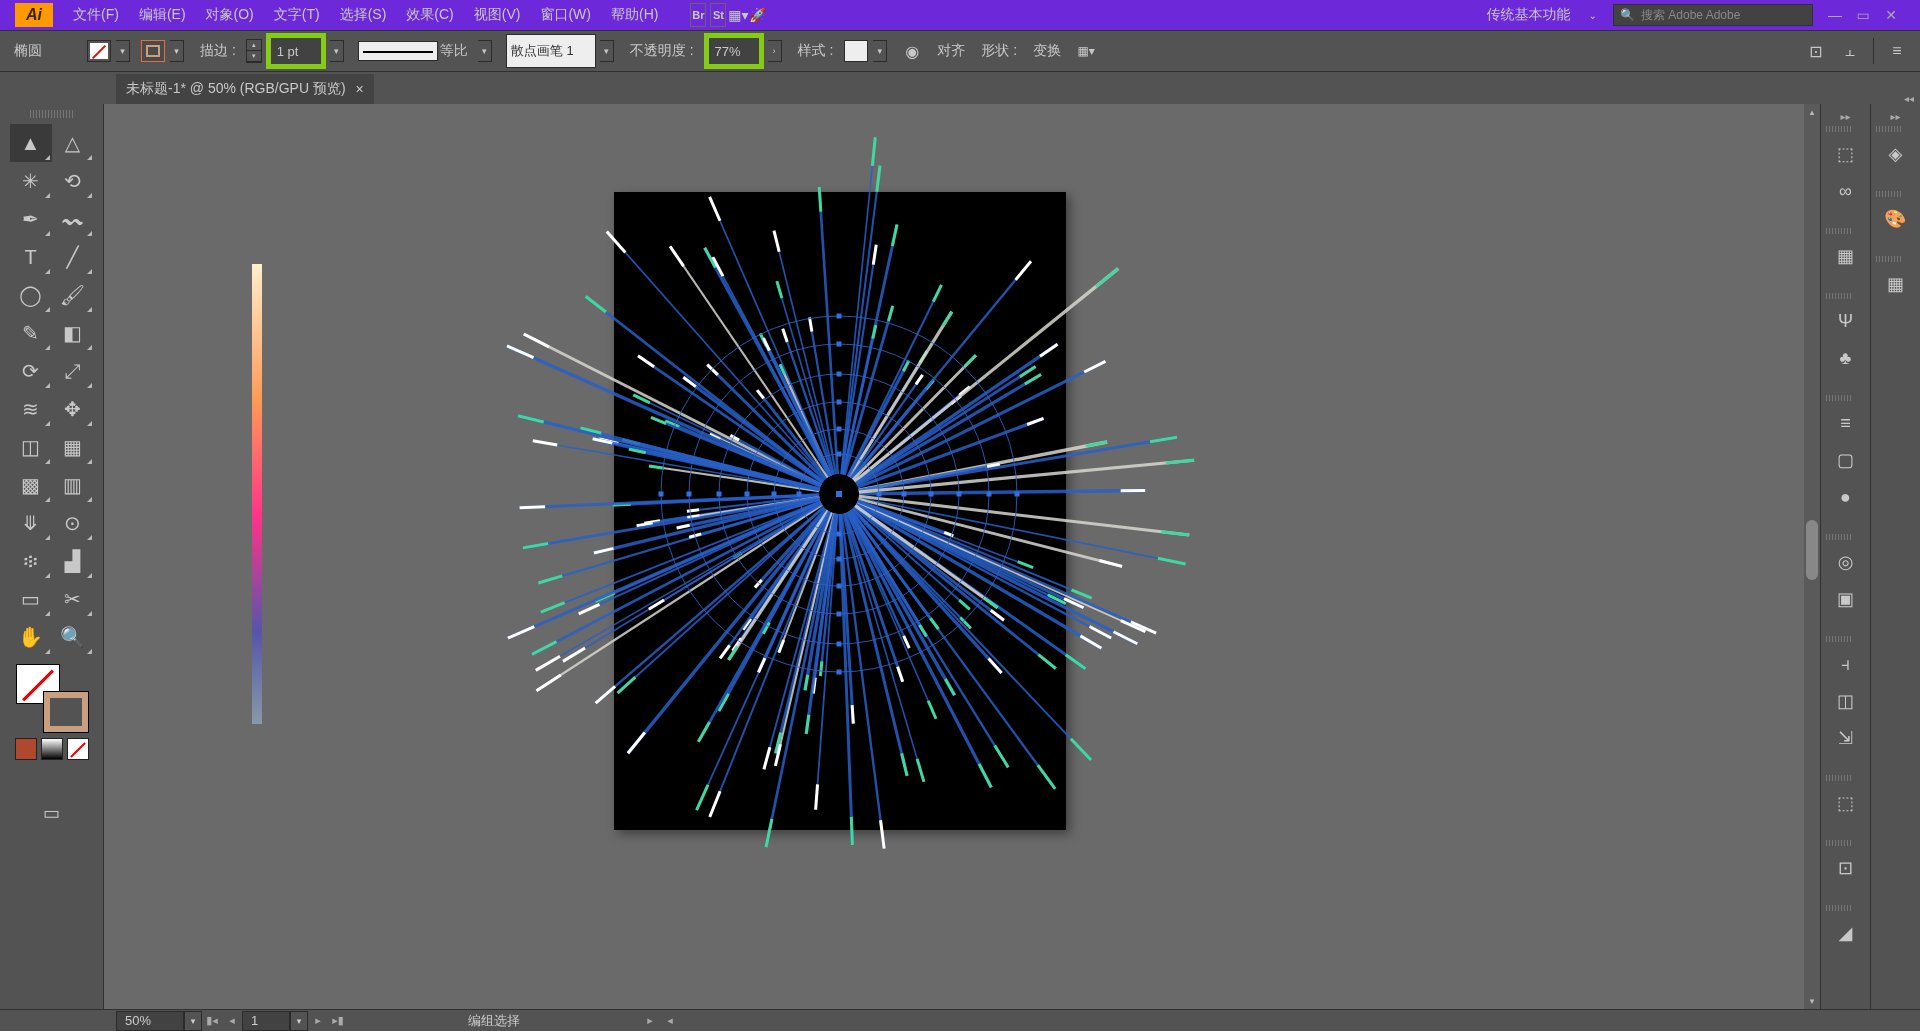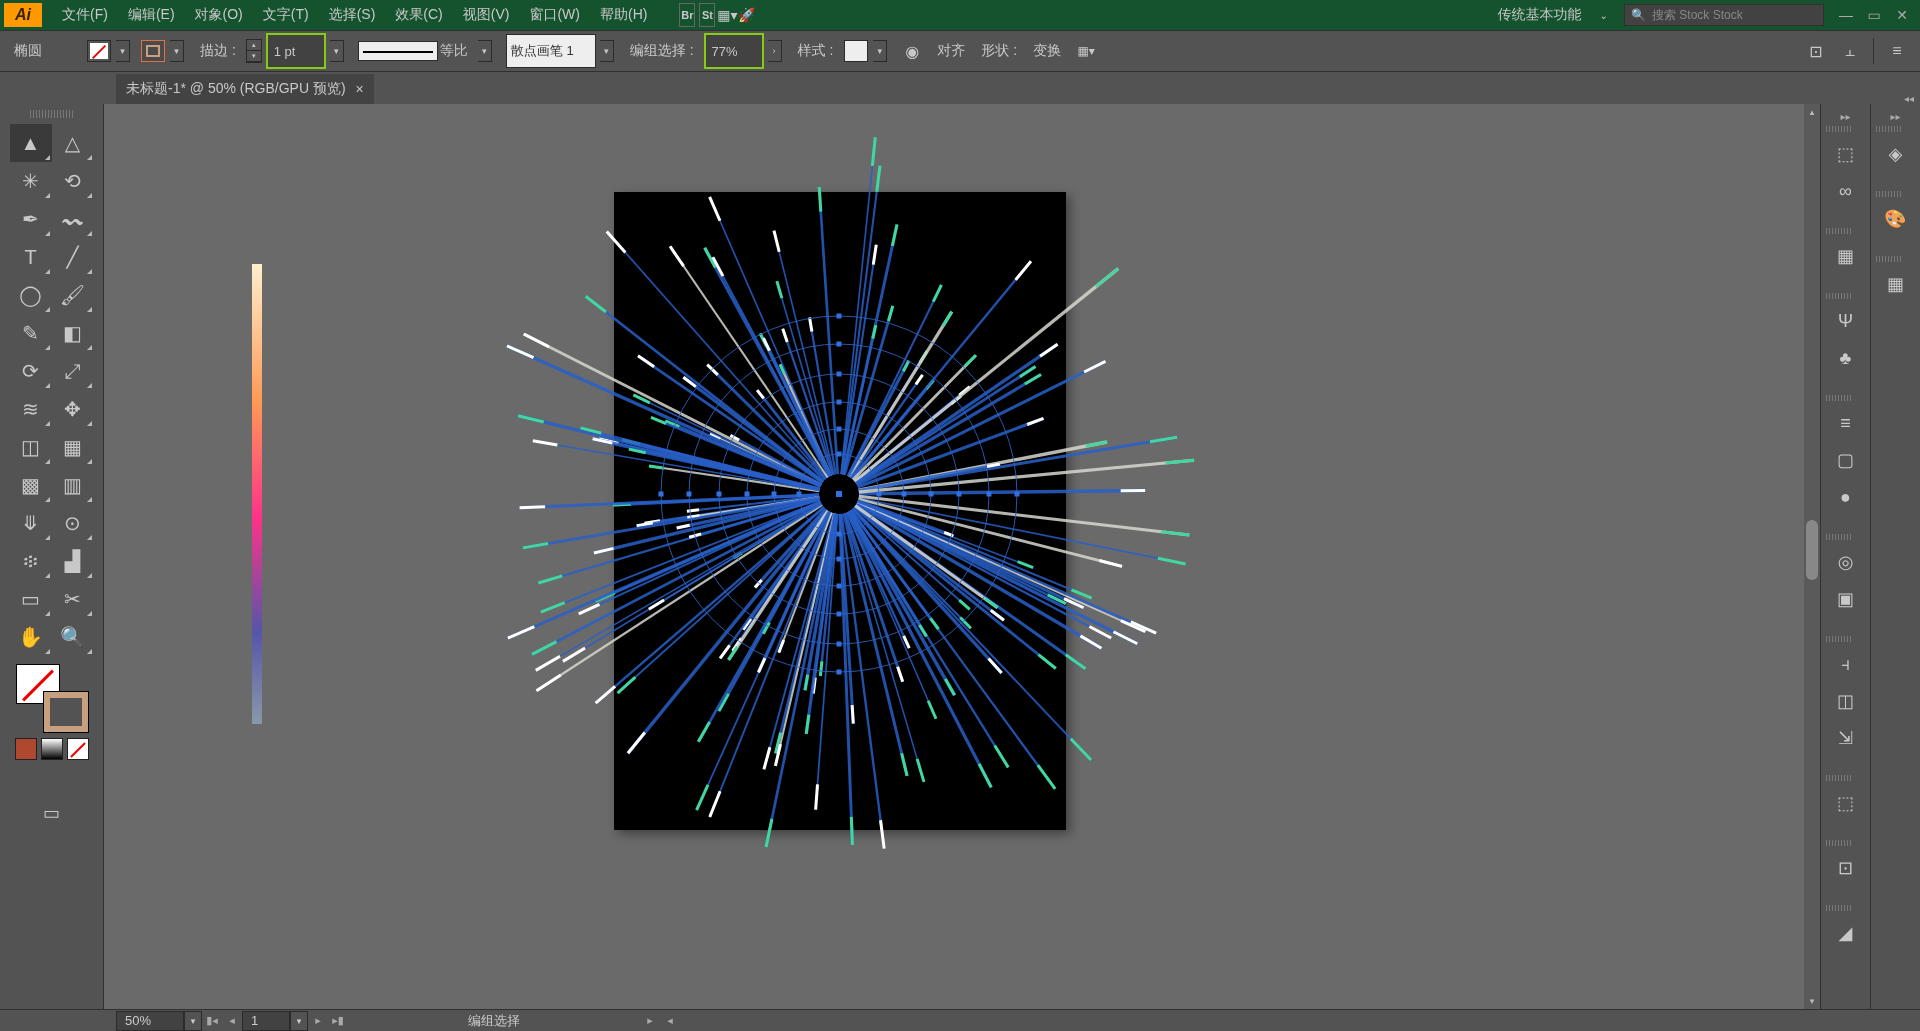--- a/index.html
+++ b/index.html
@@ -8,24 +8,24 @@
   background: #535353;
   font-family: "Microsoft YaHei", sans-serif;
   font-size: 12px;
   color: #c8c8c8;
   overflow: hidden;
   position: relative;
 }
 
 .menubar {
   height: 30px;
-  background: #14532d;
-  display: flex;
-  align-items: center;
-  padding: 0 4px;
+  background: #6d28d9;
+  display: flex;
+  align-items: center;
+  padding: 0 15px;
 }
 .app-logo {
   width: 38px; height: 24px;
   background: #ff9900;
   color: #3a2200;
   font-weight: bold;
   font-size: 16px;
   display: flex;
   align-items: center;
   justify-content: center;
@@ -117,21 +117,21 @@
   align-items: center;
   justify-content: center;
   border: 1px solid #2b2b2b;
   border-left: none;
   font-size: 9px;
   margin-right: 6px;
 }
 .ctrl-field {
   height: 36px;
   background: #424242;
-  border: 2px solid #84cc16;
+  border: 5px solid #84cc16;
   display: flex;
   align-items: center;
   padding: 7px 6px;
   font-size: 13px;
 }
 .stepper {
   width: 16px; height: 24px;
   display: flex;
   flex-direction: column;
   border: 1px solid #2b2b2b;
@@ -412,21 +412,21 @@
   <div class="menu-icon" style="border:1px solid #666;font-size:11px;font-weight:bold">St</div>
   <div class="menu-icon">▦▾</div>
   <div class="menu-icon">🚀</div>
   <div class="menu-spacer"></div>
   <div class="workspace-dd">
     <span>传统基本功能</span>
     <span style="font-size:10px">⌄</span>
   </div>
   <div class="search-box">
     <span>🔍</span>
-    <span>搜索 Stock Stock</span>
+    <span>搜索 Adobe Adobe</span>
   </div>
   <div class="win-btn">—</div>
   <div class="win-btn">▭</div>
   <div class="win-btn">✕</div>
 </div>
 
 <div class="controlbar">
   <div class="ctrl-label">椭圆</div>
   <div style="width:30px"></div>
   <div class="ctrl-swatch nofill"></div>
@@ -438,21 +438,21 @@
       <div>▴</div>
       <div>▾</div>
     </div>
   <div class="ctrl-field" style="width:60px">1 pt</div>
   <div class="ctrl-dd-caret">▾</div>
   <div class="stroke-preview"></div>
   <span class="ctrl-label" style="margin-left:-2px;">等比</span>
   <div class="ctrl-dd-caret">▾</div>
   <div class="brush-preview">散点画笔 1</div>
   <div class="ctrl-dd-caret">▾</div>
-  <div class="ctrl-label">编组选择 :</div>
+  <div class="ctrl-label">不透明度 :</div>
   <div class="ctrl-field" style="width:60px">77%</div>
   <div class="ctrl-dd-caret">›</div>
   <div class="ctrl-label">样式 :</div>
   <div class="ctrl-swatch" style="background:#eee"></div>
   <div class="ctrl-dd-caret">▾</div>
   <div class="icon-btn">◉</div>
   <div class="ctrl-label">对齐</div>
   <div class="ctrl-label">形状 :</div>
   <div class="ctrl-label">变换</div>
   <div class="icon-btn" style="font-size:12px">▦▾</div>

